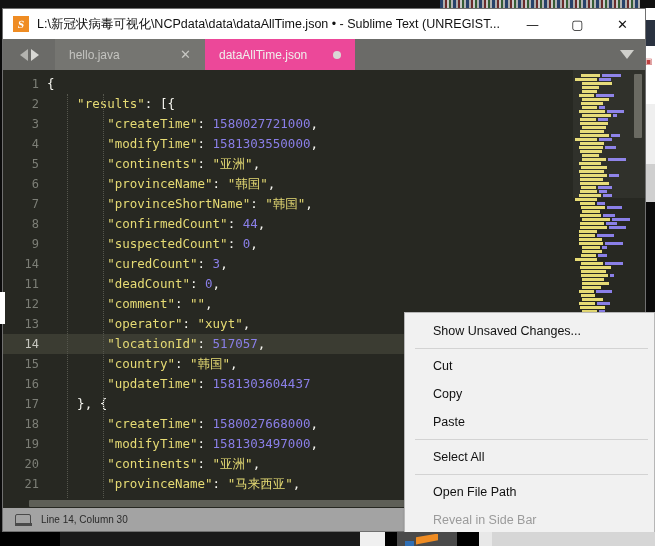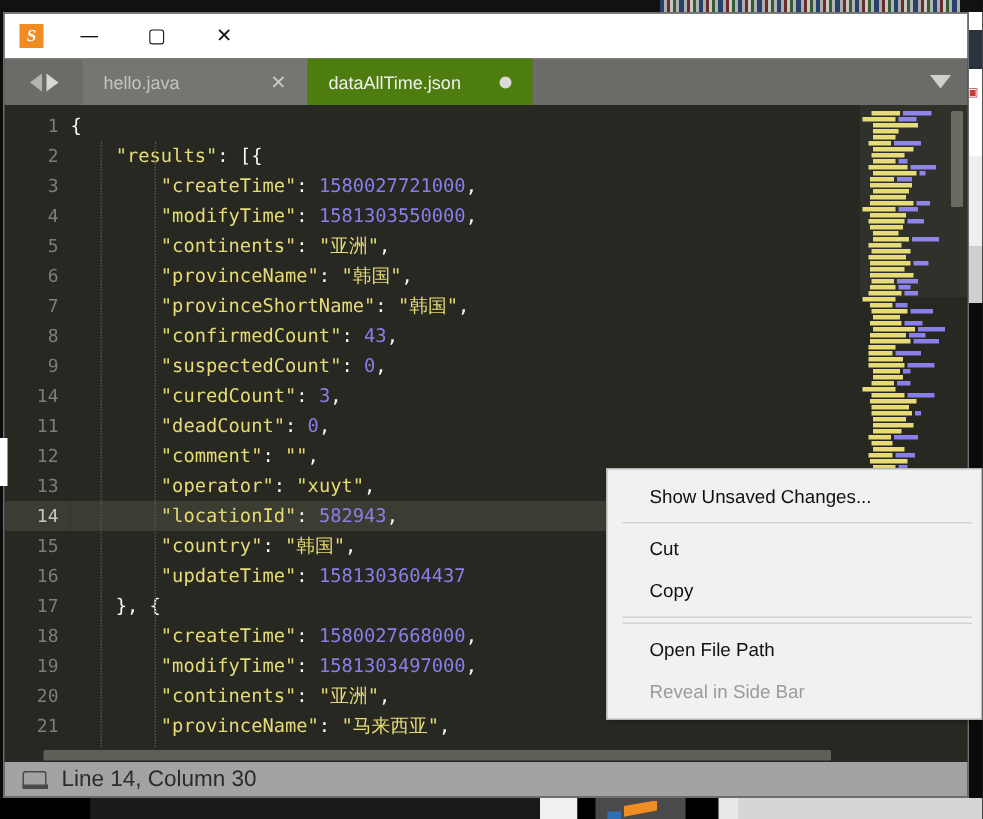--- a/index.html
+++ b/index.html
@@ -97,21 +97,21 @@
     gap:3px;
   }
   .nav-arrow{ width:0;height:0; }
   .nav-left{ border-top:6px solid transparent;border-bottom:6px solid transparent;border-right:8px solid #b4b4b0; }
   .nav-right{ border-top:6px solid transparent;border-bottom:6px solid transparent;border-left:8px solid #d8d8d4; }
   .tab{
     display:flex; align-items:center; padding:0 14px; position:relative;
     font-size:12px; min-width:150px;
   }
   .tab.inactive{ background:#757571; color:#c4c4c0; }
-  .tab.active{ background:#4d7c0f; color:#f0f0ec; }
+  .tab.active{ background:#ec4899; color:#f0f0ec; }
   .tab .tab-label{ flex:1 1 auto; white-space:nowrap; }
   .tab-close{
     margin-left:20px; font-size:13px; color:#c8c8c4; line-height:1;
   }
   .tab-dirty{
     margin-left:20px; width:8px; height:8px; border-radius:50%;
     background:#d9d9d5;
   }
   #tab-dropdown{
     margin-left:auto; width:36px; display:flex; align-items:center;
@@ -196,21 +196,21 @@
     align-items:center; padding-left:12px;
   }
   #status-icon{
     width:16px; height:12px; border:1.5px solid #4a4a4a; border-radius:2px;
     margin-right:10px; position:relative; flex:0 0 16px;
   }
   #status-icon::after{
     content:""; position:absolute; left:-1.5px; right:-1.5px; bottom:-1.5px;
     height:3px; background:#4a4a4a;
   }
-  #status-text{ font-size:15px; color:#2b2b2b; }
+  #status-text{ font-size:10px; color:#2b2b2b; }
 
   
   #context-menu{
     position:absolute; left:404px; top:312px; width:251px;
     background:#f1f1f1; border:1px solid #b6b6b6;
     z-index:50; padding:4px 0 4px 0;
     box-shadow:1px 1px 3px rgba(0,0,0,.25);
   }
   .ctx-item{
     font-size:12.5px; color:#111111; padding:7px 0 7px 28px;
@@ -257,20 +257,21 @@
 <div id="bg-right-glyph">▣</div>
 <div id="bg-right-lower"></div>
 <div id="bg-right-lower2"></div>
 
 <div id="app-window">
 
   <div id="title-bar">
     <div id="app-icon">
       <span>S</span>
     </div>
+    <div id="title-text">L:\新冠状病毒可视化\NCPdata\data\dataAllTime.json • - Sublime Text (UNREGIST...</div>
     <div class="win-btn">—</div>
     <div class="win-btn">▢</div>
     <div class="win-btn close">✕</div>
   </div>
 
 
   <div id="tab-bar">
     <div id="tab-nav">
       <span class="nav-arrow nav-left"></span>
       <span class="nav-arrow nav-right"></span>
@@ -317,27 +318,27 @@
     <div id="code-area">
       <div id="fold-rule"></div>
       <div id="fold-rule2"></div>
     <div class="code-line"><span></span><span class="punc">{</span></div>
         <div class="code-line"><span>    </span><span class="key">"results"</span><span class="punc">: [{</span></div>
         <div class="code-line"><span>        </span><span class="key">"createTime"</span><span class="punc">: </span><span class="num">1580027721000</span><span class="punc">,</span></div>
         <div class="code-line"><span>        </span><span class="key">"modifyTime"</span><span class="punc">: </span><span class="num">1581303550000</span><span class="punc">,</span></div>
         <div class="code-line"><span>        </span><span class="key">"continents"</span><span class="punc">: </span><span class="str">"亚洲"</span><span class="punc">,</span></div>
         <div class="code-line"><span>        </span><span class="key">"provinceName"</span><span class="punc">: </span><span class="str">"韩国"</span><span class="punc">,</span></div>
         <div class="code-line"><span>        </span><span class="key">"provinceShortName"</span><span class="punc">: </span><span class="str">"韩国"</span><span class="punc">,</span></div>
-        <div class="code-line"><span>        </span><span class="key">"confirmedCount"</span><span class="punc">: </span><span class="num">43</span><span class="punc">,</span></div>
+        <div class="code-line"><span>        </span><span class="key">"confirmedCount"</span><span class="punc">: </span><span class="num">44</span><span class="punc">,</span></div>
         <div class="code-line"><span>        </span><span class="key">"suspectedCount"</span><span class="punc">: </span><span class="num">0</span><span class="punc">,</span></div>
         <div class="code-line"><span>        </span><span class="key">"curedCount"</span><span class="punc">: </span><span class="num">3</span><span class="punc">,</span></div>
         <div class="code-line"><span>        </span><span class="key">"deadCount"</span><span class="punc">: </span><span class="num">0</span><span class="punc">,</span></div>
         <div class="code-line"><span>        </span><span class="key">"comment"</span><span class="punc">: </span><span class="str">""</span><span class="punc">,</span></div>
         <div class="code-line"><span>        </span><span class="key">"operator"</span><span class="punc">: </span><span class="str">"xuyt"</span><span class="punc">,</span></div>
-        <div class="code-line current"><span>        </span><span class="key">"locationId"</span><span class="punc">: </span><span class="num">582943</span><span class="punc">,</span></div>
+        <div class="code-line current"><span>        </span><span class="key">"locationId"</span><span class="punc">: </span><span class="num">517057</span><span class="punc">,</span></div>
         <div class="code-line"><span>        </span><span class="key">"country"</span><span class="punc">: </span><span class="str">"韩国"</span><span class="punc">,</span></div>
         <div class="code-line"><span>        </span><span class="key">"updateTime"</span><span class="punc">: </span><span class="num">1581303604437</span></div>
         <div class="code-line"><span>    </span><span class="punc">}, {</span></div>
         <div class="code-line"><span>        </span><span class="key">"createTime"</span><span class="punc">: </span><span class="num">1580027668000</span><span class="punc">,</span></div>
         <div class="code-line"><span>        </span><span class="key">"modifyTime"</span><span class="punc">: </span><span class="num">1581303497000</span><span class="punc">,</span></div>
         <div class="code-line"><span>        </span><span class="key">"continents"</span><span class="punc">: </span><span class="str">"亚洲"</span><span class="punc">,</span></div>
         <div class="code-line"><span>        </span><span class="key">"provinceName"</span><span class="punc">: </span><span class="str">"马来西亚"</span><span class="punc">,</span></div>
       </div>
 
     <div id="minimap">
@@ -712,21 +713,23 @@
   </div>
 </div>
 
 <div id="left-artifact"></div>
 
 <div id="context-menu">
   <div class="ctx-item">Show Unsaved Changes...</div>
     <div class="ctx-sep"></div>
     <div class="ctx-item">Cut</div>
     <div class="ctx-item">Copy</div>
+    <div class="ctx-item">Paste</div>
     <div class="ctx-sep"></div>
+    <div class="ctx-item">Select All</div>
     <div class="ctx-sep"></div>
     <div class="ctx-item">Open File Path</div>
     <div class="ctx-item disabled">Reveal in Side Bar</div>
 </div>
 
 <div id="taskbar">
   <div id="tb-seg1"></div>
   <div id="tb-seg2"></div>
   <div id="tb-white1"></div>
   <div id="tb-gap"></div>

